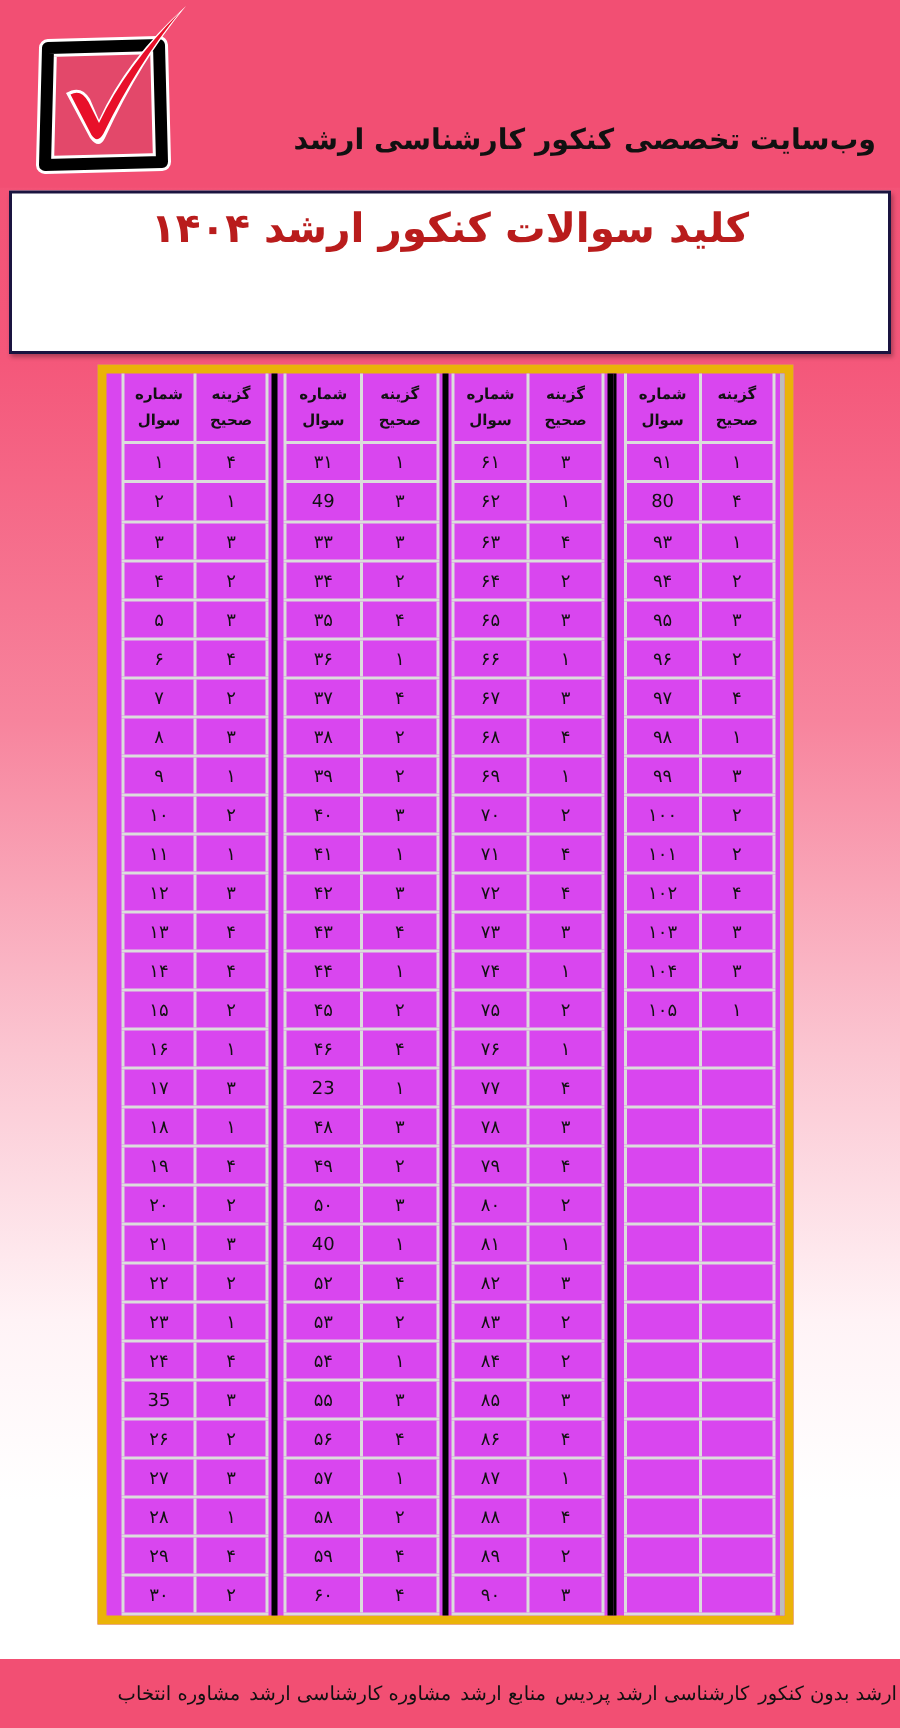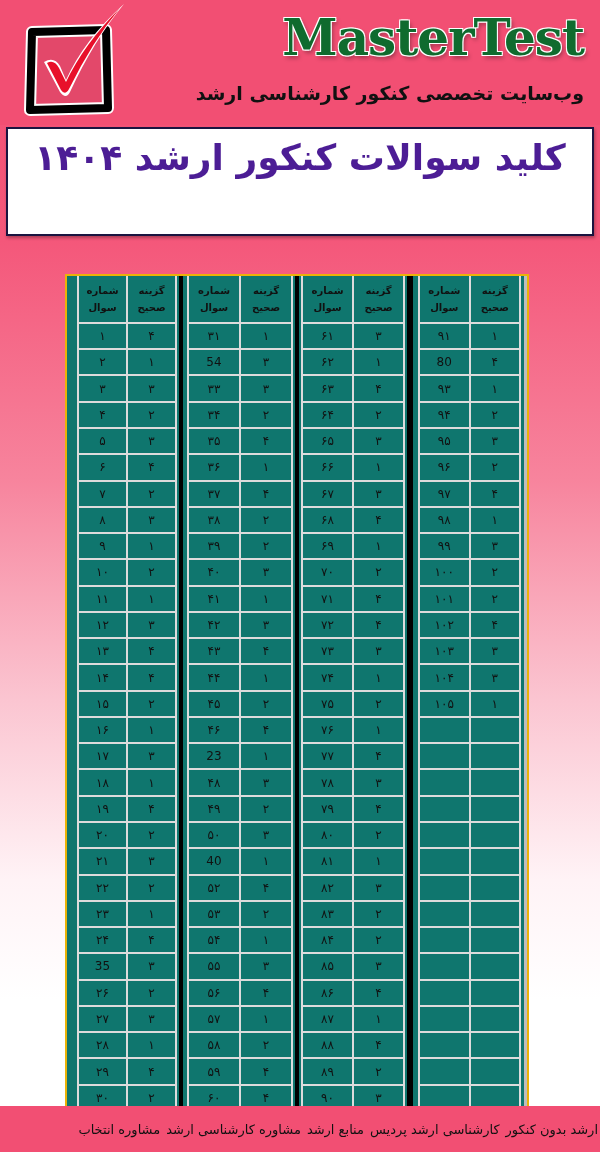--- a/index.html
+++ b/index.html
@@ -20,28 +20,27 @@
   .tagline {
     position: absolute; right: 16px; top: 82px; direction: rtl;
     font-family: "DejaVu Sans", sans-serif; font-weight: bold; font-size: 19px; color: #111; text-align: right;
   }
   .title-box {
     position: absolute; left: 6px; top: 127px; width: 588px; height: 109px;
     background: #ffffff; border: 2px solid #1a1440;
     box-shadow: 1px 2px 3px rgba(0,0,0,0.3);
     direction: rtl; text-align: center;
   }
-  .title-main { position: absolute; left: 0; right: 0; top: 8px; font-weight: bold; font-size: 36px; color: #4c1d95; }
+  .title-main { position: absolute; left: 0; right: 0; top: 8px; font-weight: bold; font-size: 27px; color: #b91c1c; }
   .title-sub { position: absolute; left: 0; right: 0; top: 55px; font-weight: bold; font-size: 23px; color: #1e1a4a; }
 
   .table-frame {
     position: absolute; left: 65px; top: 243px; width: 464px; height: 840px;
-    border: 2px solid #eab308; background: #0f766e;
+    border: 6px solid #eab308; background: #d946ef;
     display: flex;
-    margin-top: 31px;
   }
   .group {
     height: 100%; display: flex; flex-direction: column;
     border-right: 4px solid #000;
     padding-left: 10px; padding-right: 2px;
   }
   .group:last-child { border-right: 3px solid #bdbdbd; padding-right: 3px; padding-left: 5px; }
   .g1 { width: 116px; }
   .g2 { width: 116px; padding-left: 4px; }
   .g3 { width: 112px; padding-left: 2px; }
@@ -68,21 +67,20 @@
 <body>
 
 <div class="header">
   <svg class="logo" viewBox="0 0 120 122">
     <rect x="14" y="28" width="82" height="82" rx="6" fill="#e3486a"></rect>
     <path d="M18 32 L92 30 L94 108 L16 110 Z" fill="none" stroke="#ffffff" stroke-width="12" stroke-linejoin="round"></path>
     <path d="M18 32 L92 30 L94 108 L16 110 Z" fill="none" stroke="#000000" stroke-width="8" stroke-linejoin="round"></path>
     <path d="M30 62 Q40 56 46 66 L52 80 Q70 40 110 4 Q80 40 56 92 Q52 100 46 92 Z" fill="#ffffff"></path>
     <path d="M33 63 Q40 59 45 68 L52 82 Q70 44 106 8 Q78 42 55 89 Q51 96 47 90 Z" fill="#e8102a"></path>
   </svg>
-  <div class="brand">MasterTest</div>
   <div class="tagline">وب‌سایت تخصصی کنکور کارشناسی ارشد</div>
 </div>
 
 <div class="title-box">
   <div class="title-main">کلید سوالات کنکور ارشد ۱۴۰۴</div>
 </div>
 
 <div class="table-frame" id="table-frame">
     <div class="group g1">
       <div class="row head">
@@ -225,21 +223,21 @@
         <div class="cell">
           <span>گزینه</span>
           <span>صحیح</span>
         </div>
       </div>
       <div class="row">
         <div class="cell">۳۱</div>
         <div class="cell">۱</div>
       </div>
       <div class="row">
-        <div class="cell">54</div>
+        <div class="cell">49</div>
         <div class="cell">۳</div>
       </div>
       <div class="row">
         <div class="cell">۳۳</div>
         <div class="cell">۳</div>
       </div>
       <div class="row">
         <div class="cell">۳۴</div>
         <div class="cell">۲</div>
       </div>

